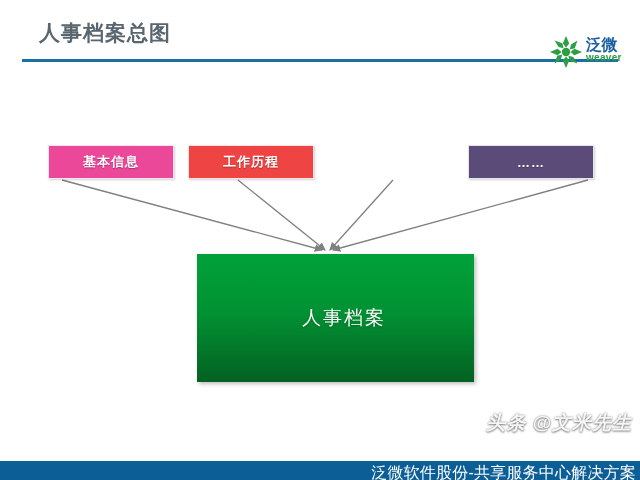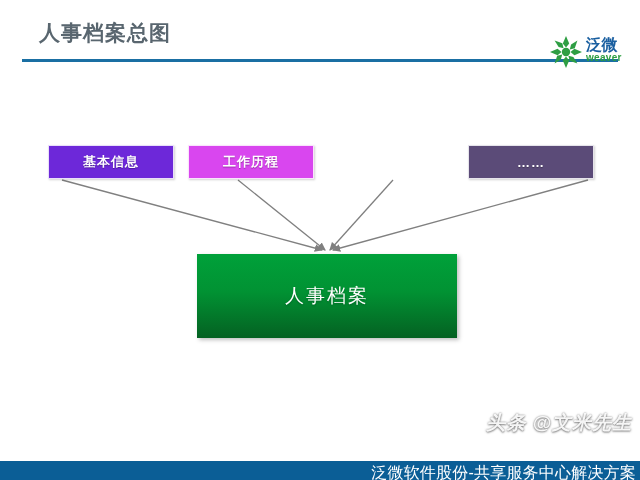--- a/index.html
+++ b/index.html
@@ -105,25 +105,26 @@
   .top-box.b1 { left: 188px; }
   .top-box.b2 { left: 328px; }
   .top-box.b3 { left: 468px; }
 
   
   .center-box {
     position: absolute;
     left: 197px;
     top: 254px;
     width: 260px;
-    height: 84px;
+    height: 128px;
     display: flex;
     align-items: center;
     justify-content: center;
     box-shadow: 2px 2px 4px rgba(0,0,0,0.25);
+    padding-left: 17px;
   }
   .center-box-label {
     font-size: 19px;
     color: #ffffff;
     letter-spacing: 2px;
     text-shadow: 0 1px 2px rgba(0,0,0,0.25);
     white-space: nowrap;
   }
 
   
@@ -199,24 +200,24 @@
       <marker id="arrowhead" markerWidth="7" markerHeight="7" refX="5.6" refY="3" orient="auto">
         <path d="M0,0 L6.5,3 L0,6 z" fill="#808080"></path>
       </marker>
     </defs>
     <line x1="62" y1="180" x2="322" y2="250" stroke="#808080" stroke-width="1.3" marker-end="url(#arrowhead)"></line>
     <line x1="238" y1="180" x2="325" y2="250" stroke="#808080" stroke-width="1.3" marker-end="url(#arrowhead)"></line>
     <line x1="393" y1="180" x2="330" y2="250" stroke="#808080" stroke-width="1.3" marker-end="url(#arrowhead)"></line>
     <line x1="588" y1="180" x2="333" y2="250" stroke="#808080" stroke-width="1.3" marker-end="url(#arrowhead)"></line>
   </svg>
 
-  <div class="top-box b0" style="background:#6d28d9;">
+  <div class="top-box b0" style="background:#ec4899;">
     <span class="top-box-label">基本信息</span>
   </div>
-  <div class="top-box b1" style="background:#d946ef;">
+  <div class="top-box b1" style="background:#ef4444;">
     <span class="top-box-label">工作历程</span>
   </div>
   <div class="top-box b3" style="background:#5b4b78;">
     <span class="top-box-label">……</span>
   </div>
 
   <div class="center-box" style="background:linear-gradient(to bottom,#00a13a 0%,#019233 45%,#046122 100%);">
     <span class="center-box-label">人事档案</span>
   </div>
 

